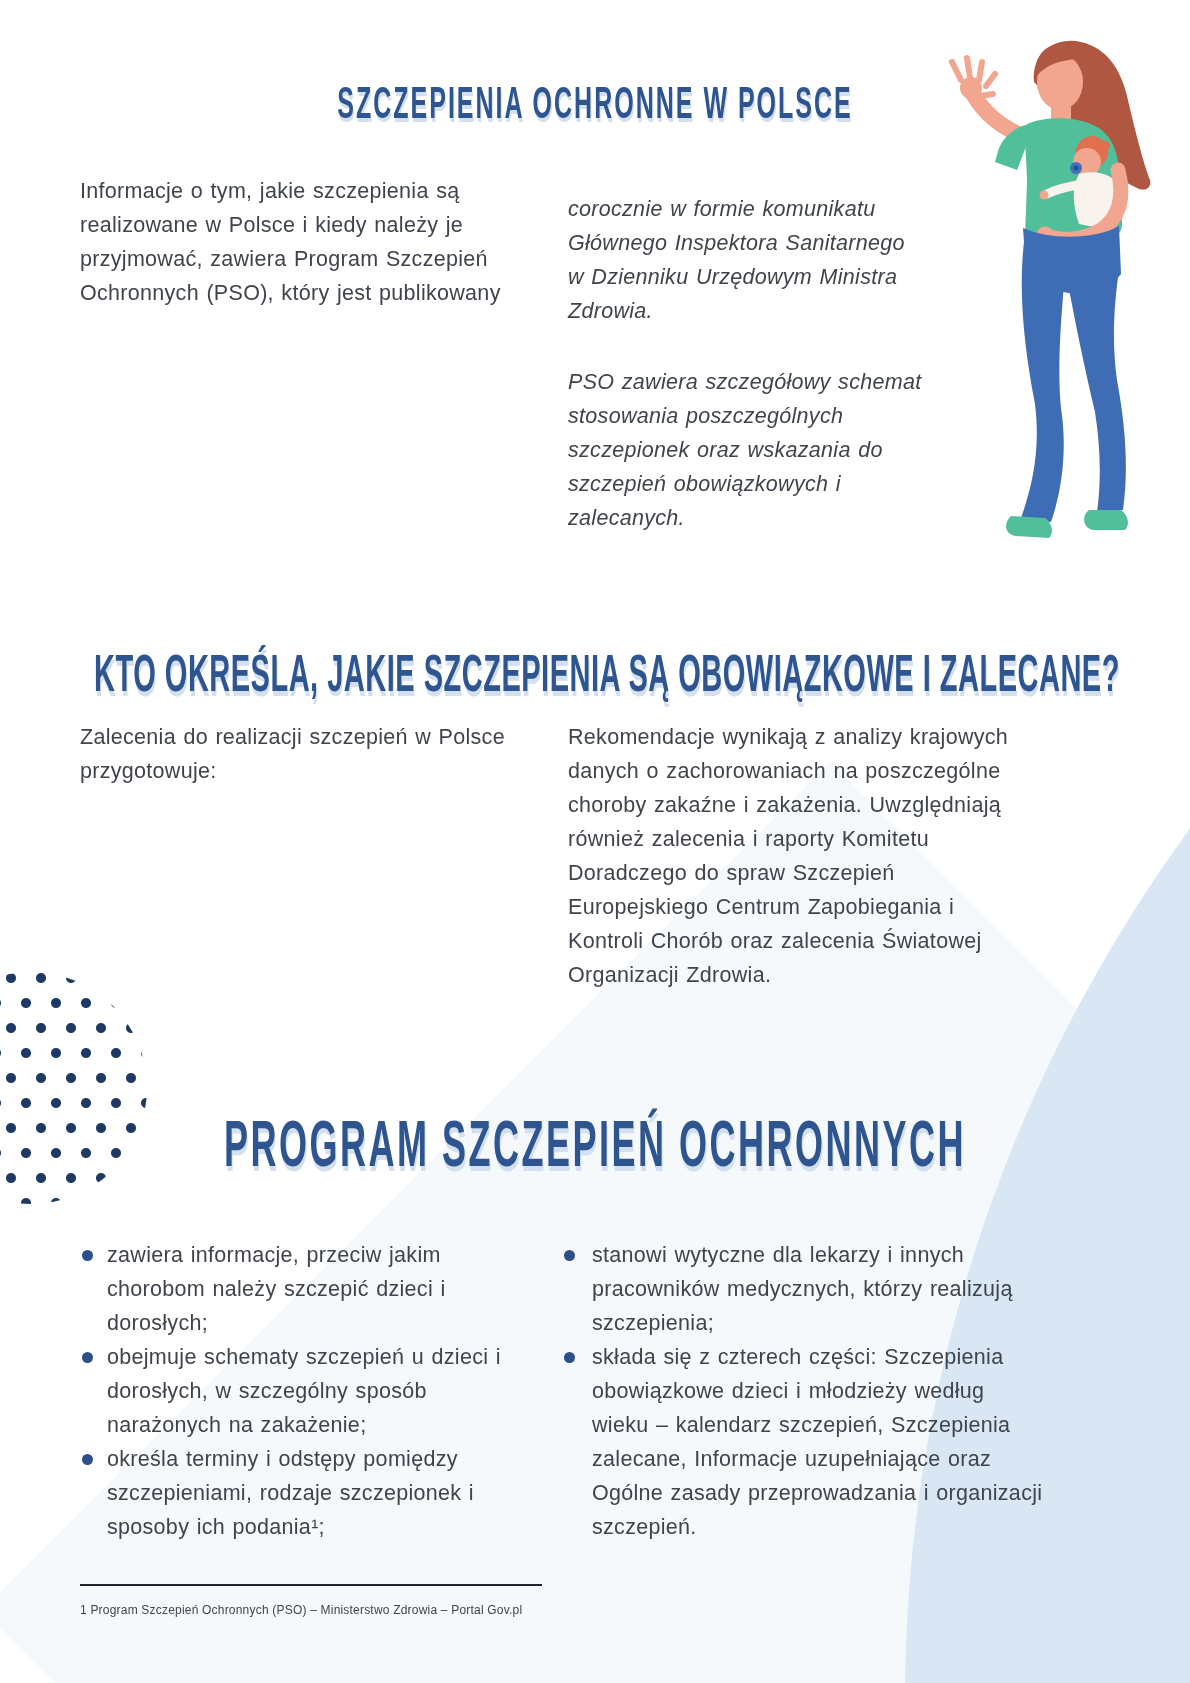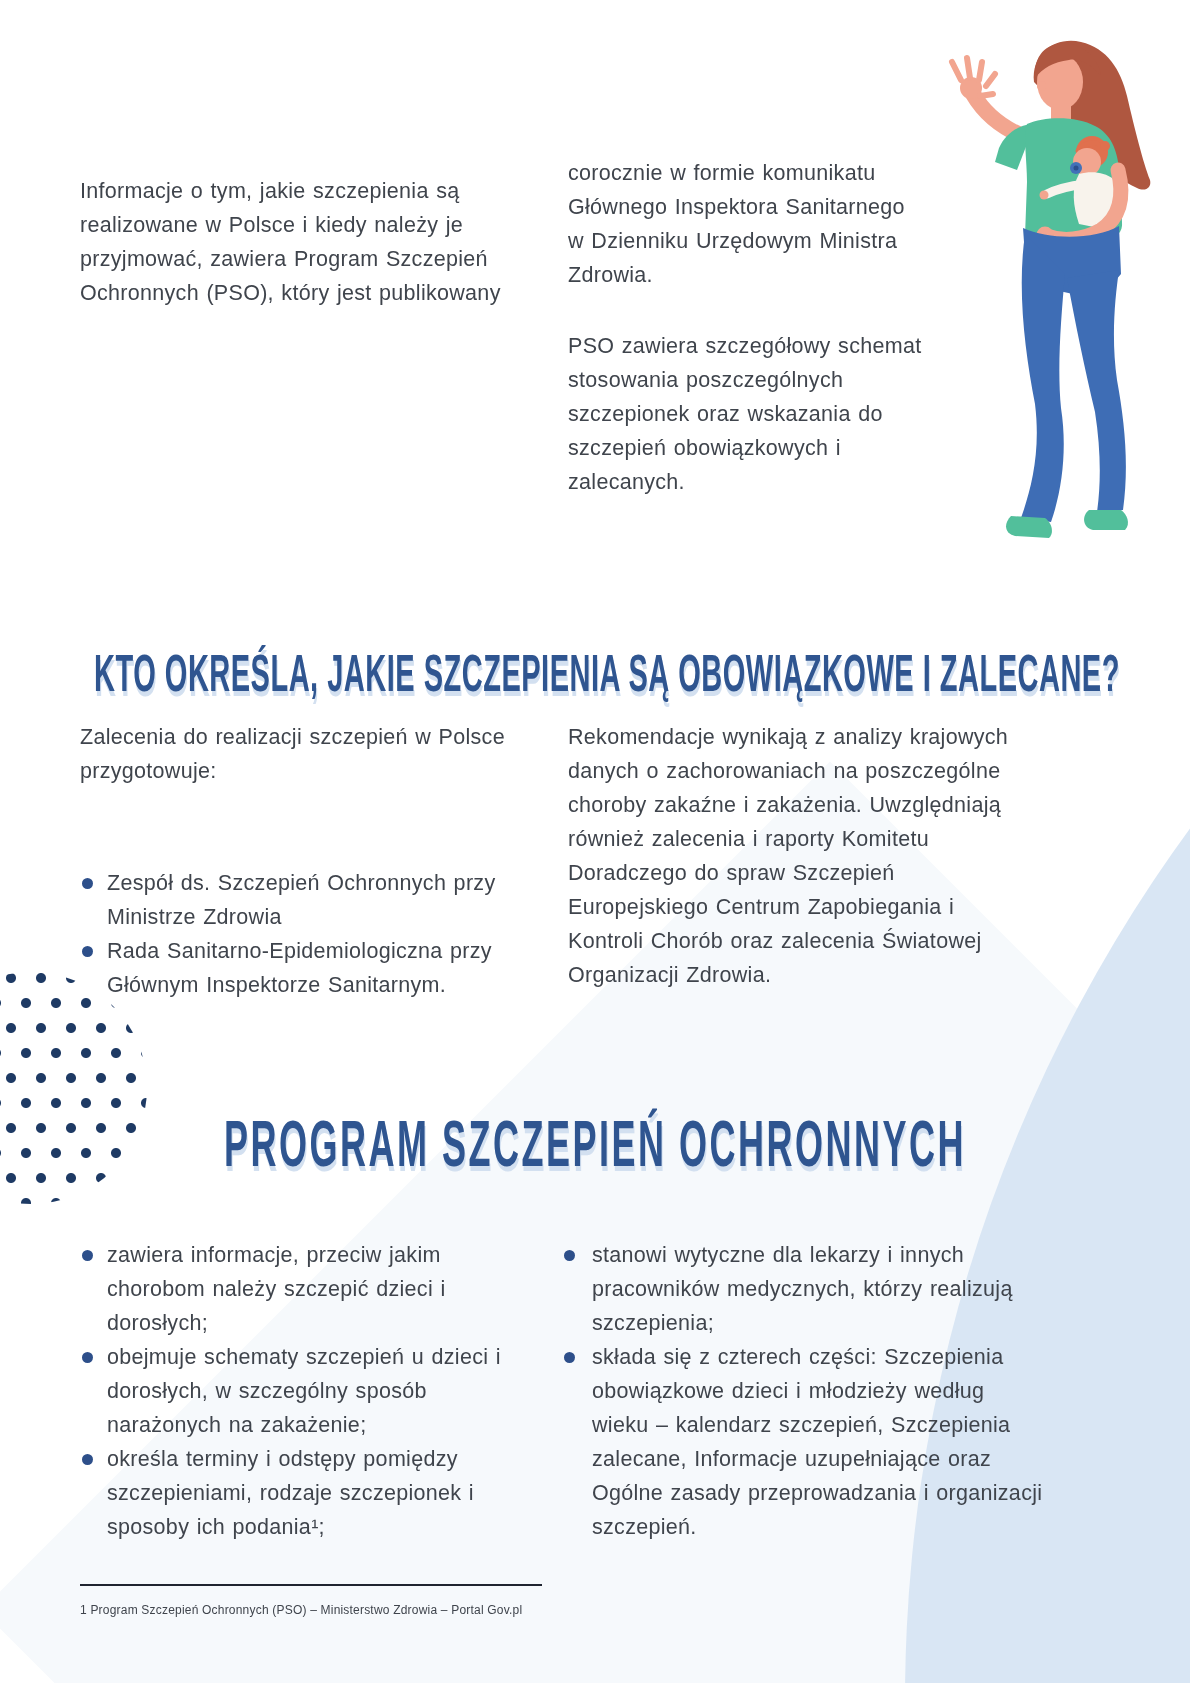--- a/index.html
+++ b/index.html
@@ -42,21 +42,21 @@
   .col { position:absolute; font-size:21.5px; line-height:34px;
          letter-spacing:0.3px; word-spacing:1.2px; }
   .col p { margin:0 0 37px 0; }
   ul.blist { list-style:none; margin:0; padding:0; }
   ul.blist li { position:relative; padding-left:27px; }
   ul.blist li::before {
     content:""; position:absolute; left:2px; top:12px;
     width:11px; height:11px; border-radius:50%; background:#2D4F8A;
   }
   #s1-left  { left:80px;  top:174px;  width:470px; }
-  #s1-right { left:568px; top:156px;  width:356px; }
+  #s1-right { left:568px; top:192px;  width:356px;font-style:italic; }
   #s2-intro   { left:80px;  top:720px; width:470px; }
   #s2-bullets { left:80px;  top:866px; width:462px; }
   #s2-right   { left:568px; top:720px; width:460px; }
   #s3-left  { left:80px;  top:1238px; width:440px; }
   #s3-right { left:562px; top:1238px; width:486px; }
   #s3-right li { padding-left:30px; }
   .rule {
     position:absolute; left:80px; top:1584px; width:462px;
     border-top:2px solid #1F2430;
   }
@@ -115,38 +115,37 @@
     <circle cx="196" cy="213" r="8.5" fill="#F2A58F"></circle>
 
     <path d="M174 206 C200 218 246 218 270 204 L272 252 C260 268 240 274 224 272 L178 262 Z" fill="#3E6DB5"></path>
     <path d="M176 212 C168 268 176 330 186 382 C192 430 182 468 172 496 L202 500 C214 466 218 424 212 386 C208 346 212 296 216 252 Z" fill="#3E6DB5"></path>
     <path d="M218 256 C226 300 236 348 246 390 C252 428 252 462 248 490 L274 488 C280 444 276 402 268 358 C262 316 266 276 270 248 Z" fill="#3E6DB5"></path>
 
     <path d="M162 494 C154 502 156 512 166 514 L200 516 C206 510 202 500 196 496 Z" fill="#52BF9B"></path>
     <path d="M240 488 C232 494 234 506 244 508 L276 508 C282 502 278 492 272 488 Z" fill="#52BF9B"></path>
   </svg>
 
+  <div class="h h1">
+    <span class="inner">SZCZEPIENIA OCHRONNE W POLSCE</span>
+  </div>
   <div class="col" id="s1-left">
     <p>Informacje o tym, jakie szczepienia są realizowane w Polsce i kiedy należy je przyjmować, zawiera Program Szczepień Ochronnych (PSO), który jest publikowany</p>
   </div>
   <div class="col" id="s1-right">
     <p>corocznie w formie komunikatu Głównego Inspektora Sanitarnego w Dzienniku Urzędowym Ministra Zdrowia.</p>
     <p>PSO zawiera szczegółowy schemat stosowania poszczególnych szczepionek oraz wskazania do szczepień obowiązkowych i zalecanych.</p>
   </div>
 
   <div class="h h2">
     <span class="inner">KTO OKREŚLA, JAKIE SZCZEPIENIA SĄ OBOWIĄZKOWE I ZALECANE?</span>
   </div>
   <div class="col" id="s2-intro">
     <p>Zalecenia do realizacji szczepień w Polsce przygotowuje:</p>
   </div>
-  <ul class="blist col" id="s2-bullets">
-    <li>Zespół ds. Szczepień Ochronnych przy Ministrze Zdrowia</li>
-    <li>Rada Sanitarno-Epidemiologiczna przy Głównym Inspektorze Sanitarnym.</li>
-  </ul>
   <div class="col" id="s2-right">
     <p>Rekomendacje wynikają z analizy krajowych danych o zachorowaniach na poszczególne choroby zakaźne i zakażenia. Uwzględniają również zalecenia i raporty Komitetu Doradczego do spraw Szczepień Europejskiego Centrum Zapobiegania i Kontroli Chorób oraz zalecenia Światowej Organizacji Zdrowia.</p>
   </div>
 
   <div class="h h3">
     <span class="inner">PROGRAM SZCZEPIEŃ OCHRONNYCH</span>
   </div>
   <ul class="blist col" id="s3-left">
     <li>zawiera informacje, przeciw jakim chorobom należy szczepić dzieci i dorosłych;</li>
     <li>obejmuje schematy szczepień u dzieci i dorosłych, w szczególny sposób narażonych na zakażenie;</li>

